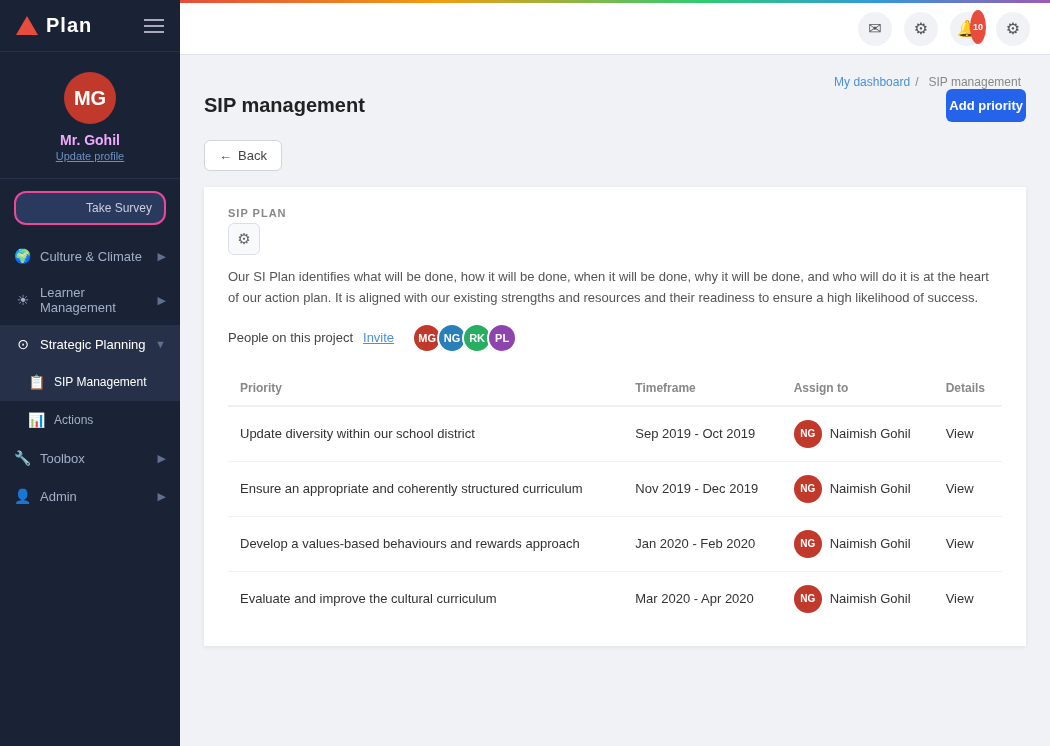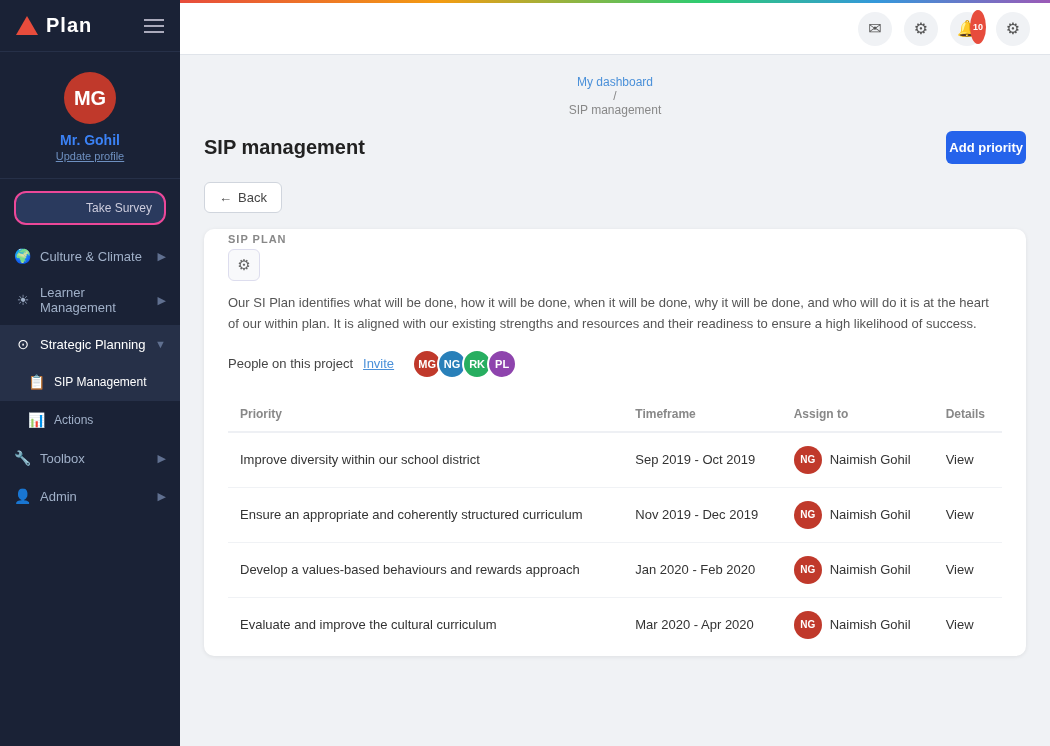--- a/index.html
+++ b/index.html
@@ -68,21 +68,21 @@
       display: flex;
       align-items: center;
       justify-content: center;
       font-size: 20px;
       color: #fff;
       font-weight: 600;
       margin-bottom: 8px;
       overflow: hidden;
     }
     .user-name {
-      color: #3b82f6;
+      color: #f0abfc;
       font-size: 14px;
       font-weight: 600;
     }
     .user-update-link {
       color: #6e90c0;
       font-size: 11px;
       text-decoration: underline;
       cursor: pointer;
       margin-top: 2px;
     }
@@ -188,23 +188,22 @@
       flex: 1;
       overflow-y: auto;
       padding: 20px 24px;
     }
 
     .breadcrumb {
       display: flex;
       align-items: center;
       font-size: 12px;
       color: #888;
-      margin-bottom: 14px;
+      margin-bottom: 0;
       justify-content: flex-end;
-      flex-direction: column;
     }
     .breadcrumb a { color: #4a90d9; text-decoration: none; }
     .breadcrumb span { margin: 0 5px; }
 
     .content-header {
       display: flex;
       align-items: center;
       justify-content: space-between;
       margin-bottom: 18px;
     }
@@ -219,23 +218,23 @@
       border: none;
       padding: 9px 3px;
       border-radius: 6px;
       font-size: 13px;
       font-weight: 600;
       cursor: pointer;
     }
 
     .card {
       background: #fff;
-      border-radius: 10px;
+      border-radius: 1px;
       box-shadow: 0 1px 4px rgba(0,0,0,0.08);
-      padding: 4px 24px;
+      padding: 20px 24px;
     }
 
     .back-btn {
       display: inline-flex;
       align-items: center;
       gap: 6px;
       padding: 7px 14px;
       border: 1px solid #d0d5dd;
       border-radius: 6px;
       background: #fff;
@@ -482,21 +481,21 @@
       <span>←</span>
       <span>Back</span>
     </button>
 
     <div class="card">
       <div class="sip-plan-label">SIP PLAN</div>
       <div class="sip-plan-title-row">
         <div class="gear-btn">⚙</div>
       </div>
 
-      <p class="description">Our SI Plan identifies what will be done, how it will be done, when it will be done, why it will be done, and who will do it is at the heart of our within plan. It is aligned with our existing strengths and resources and their readiness to ensure a high likelihood of success.</p>
+      <p class="description">Our SI Plan identifies what will be done, how it will be done, when it will be done, why it will be done, and who will do it is at the heart of our action plan. It is aligned with our existing strengths and resources and their readiness to ensure a high likelihood of success.</p>
 
       <div class="people-row">
         <span class="people-label">People on this project</span>
         <span class="invite-link">Invite</span>
         <div class="avatars">
           <div class="avatar-sm" style="background:#c0392b;">MG</div>
           <div class="avatar-sm" style="background:#2980b9;">NG</div>
           <div class="avatar-sm" style="background:#27ae60;">RK</div>
           <div class="avatar-sm" style="background:#8e44ad;">PL</div>
         </div>
@@ -506,21 +505,21 @@
         <thead>
           <tr>
             <th>Priority</th>
             <th>Timeframe</th>
             <th>Assign to</th>
             <th>Details</th>
           </tr>
         </thead>
         <tbody id="table-body">
         <tr>
-              <td>Improve diversity within our school district</td>
+              <td>Update diversity within our school district</td>
               <td>Sep 2019 - Oct 2019</td>
               <td>
                 <div class="assign-cell">
                   <div class="avatar-table">NG</div>
                   <span>Naimish Gohil</span>
                 </div>
               </td>
               <td class="view-link">View</td>
             </tr>
             <tr>

